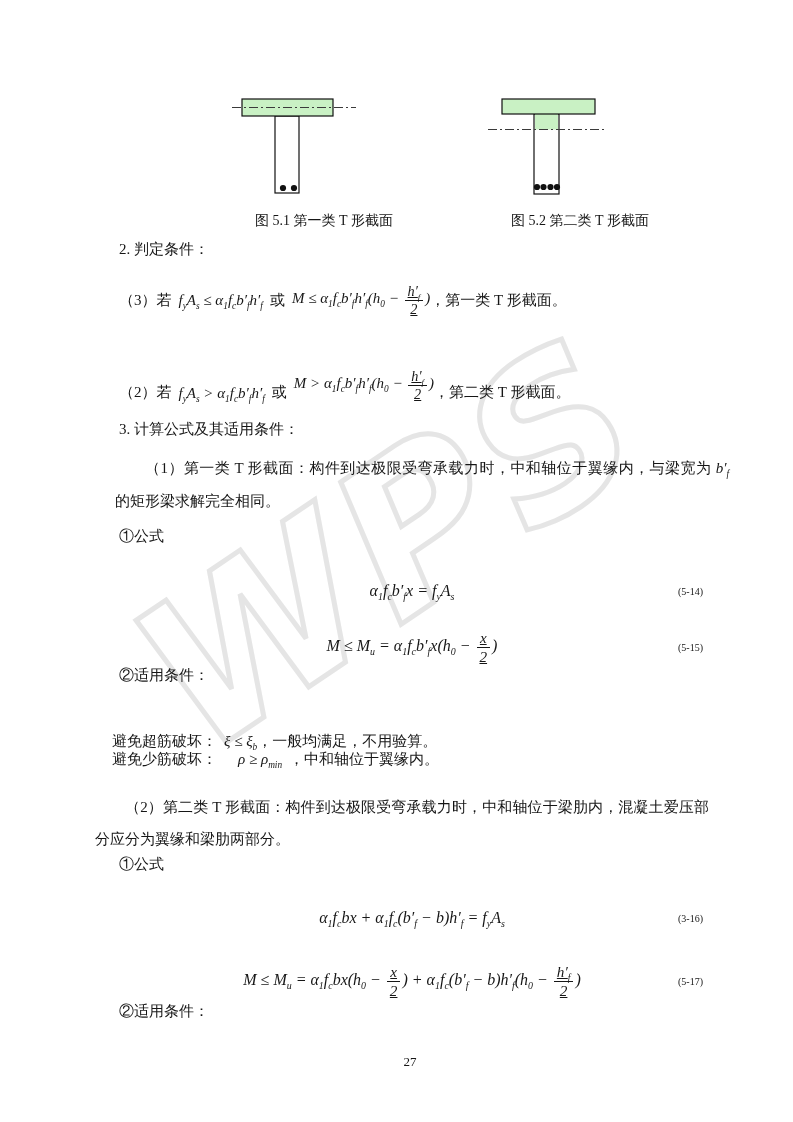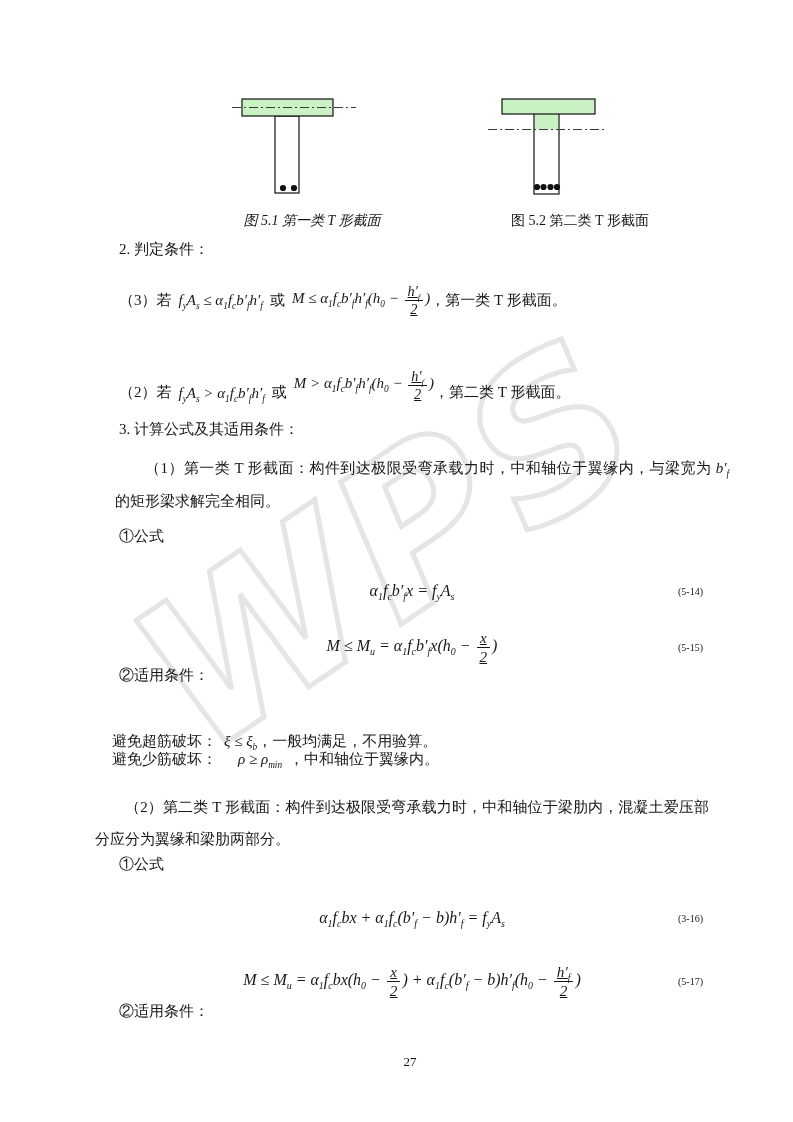--- a/index.html
+++ b/index.html
@@ -57,21 +57,21 @@
   <rect x="50" y="24" width="25" height="80" fill="#ffffff" stroke="#111" stroke-width="1.2"></rect>
   <rect x="51" y="24" width="23" height="15.5" stroke="none" fill="#c9f1c4"></rect>
   <rect x="18" y="9" width="93" height="15" stroke="#111" stroke-width="1.2" fill="#c9f1c4"></rect>
   <line x1="4" y1="39.5" x2="123" y2="39.5" stroke="#3a3a3a" stroke-width="1.2" stroke-dasharray="9 3 2 3"></line>
   <circle cx="53" cy="97" r="3.1" fill="#111"></circle>
   <circle cx="59.5" cy="97" r="3.1" fill="#111"></circle>
   <circle cx="66.5" cy="97" r="3.1" fill="#111"></circle>
   <circle cx="73" cy="97" r="3.1" fill="#111"></circle>
 </svg>
 
-<div class="caption" style="left:227px;top:212px;font-style:italic;">图 5.1 第一类 T 形截面</div>
+<div class="caption" style="left:239px;top:212px;">图 5.1 第一类 T 形截面</div>
 <div class="caption" style="left:495px;top:212px;">图 5.2 第二类 T 形截面</div>
 
 <div class="h" style="left:119px;top:240px;">2. 判定条件：</div>
 
 <div class="inline-row" style="left:119px;top:276px;height:48px;">
   <span>（3）若</span>
     <span class="gap"></span>
   <span class="math">f<sub>y</sub>A<sub>s</sub> ≤ α<sub>1</sub>f<sub>c</sub>b′<sub>f</sub>h′<sub>f</sub></span>
     <span class="gap"></span>
   <span>或</span>

